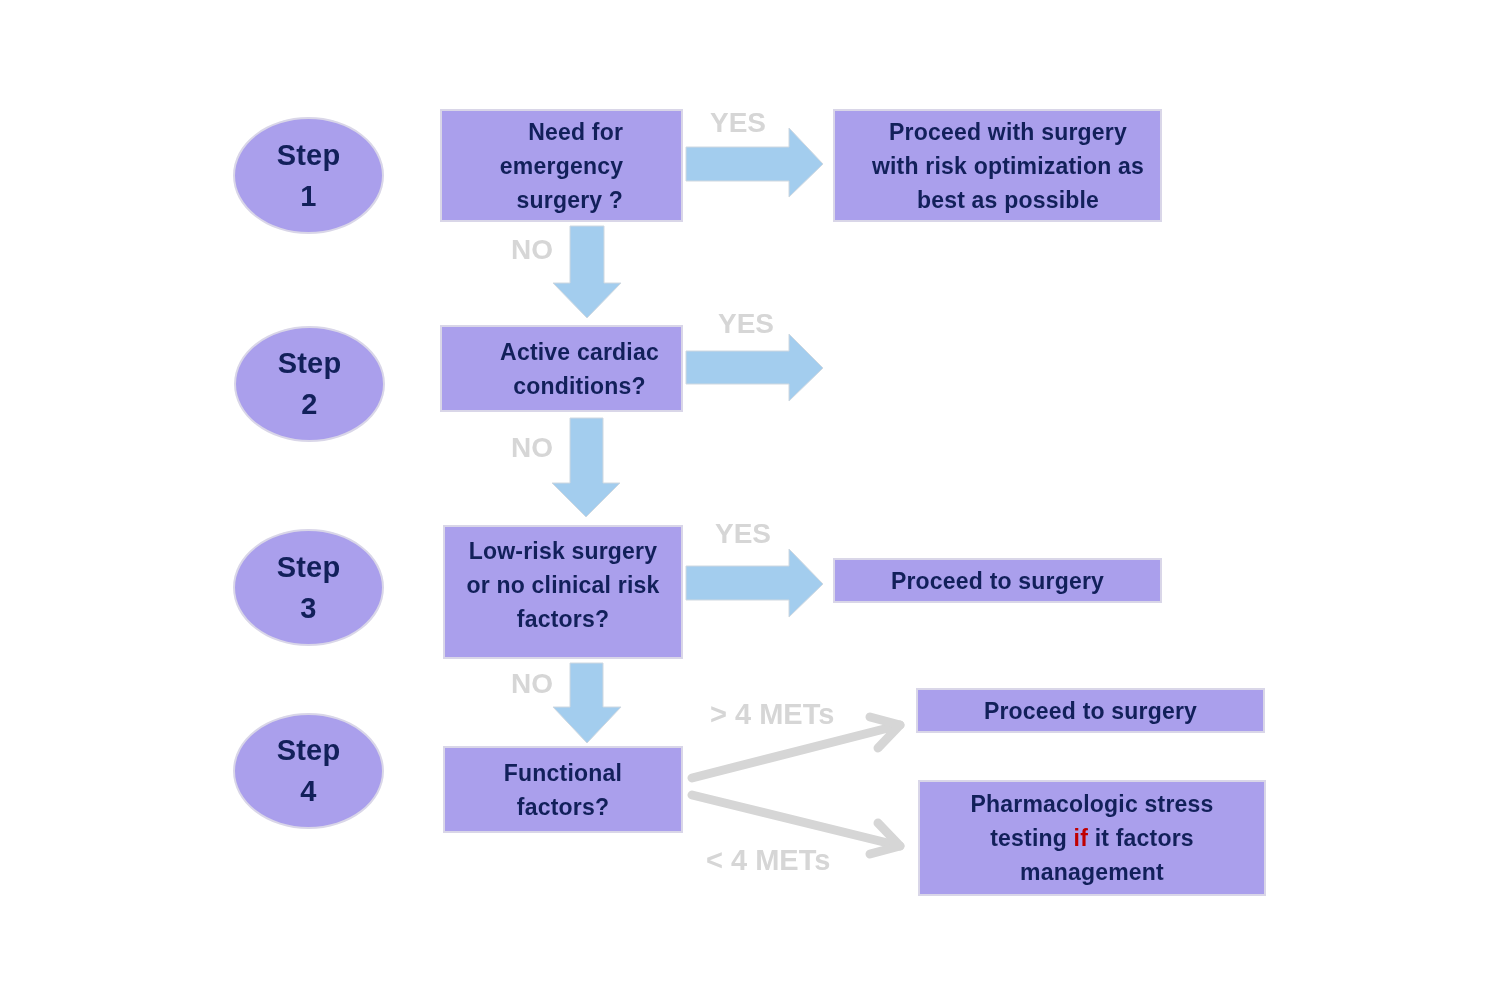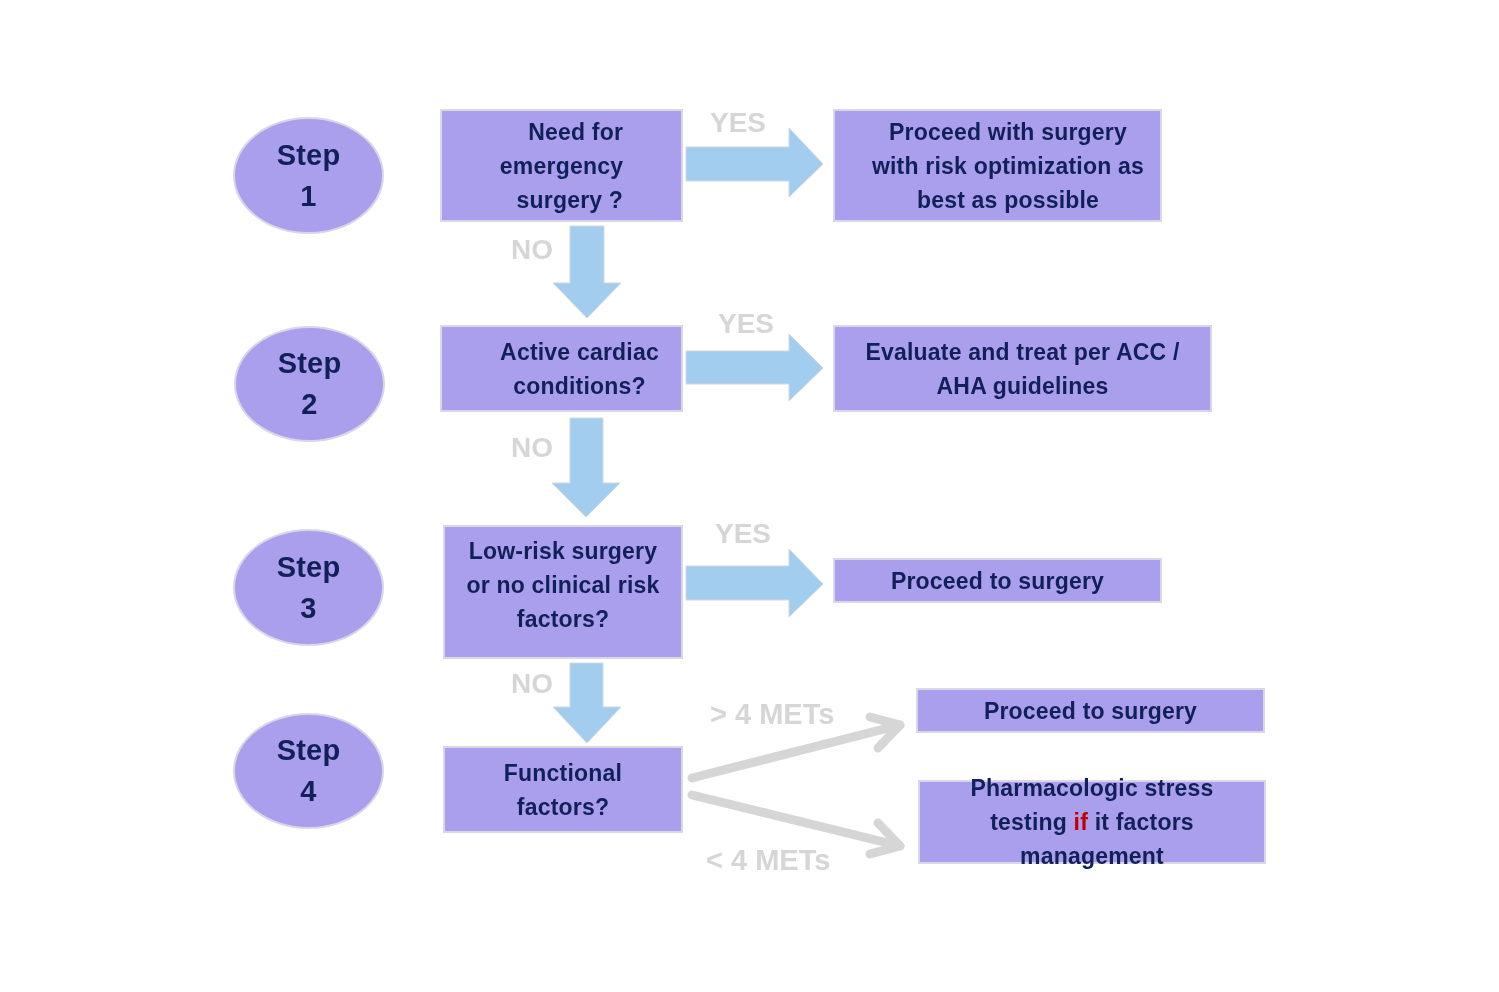--- a/index.html
+++ b/index.html
@@ -108,33 +108,27 @@
     </span>
   </div>
 
   <div class="node" style="left:833px; top:109px; width:329px; height:113px;padding-left:21px;">
     <span class="inner">
       <span>Proceed with surgery</span><br>
       <span>with risk optimization as</span><br>
       <span>best as possible</span>
     </span>
   </div>
-  <div class="node" style="left:833px; top:325px; width:379px; height:87px;">
-    <span class="inner">
-      <span>Evaluate and treat per ACC /</span><br>
-      <span>AHA guidelines</span>
-    </span>
-  </div>
   <div class="node" style="left:833px; top:558px; width:329px; height:45px;">
     <span class="inner">Proceed to surgery</span>
   </div>
   <div class="node" style="left:916px; top:688px; width:349px; height:45px;">
     <span class="inner">Proceed to surgery</span>
   </div>
-  <div class="node" style="left:918px; top:780px; width:348px; height:84px;">
+  <div class="node" style="left:918px; top:780px; width:348px; height:116px;">
     <span class="inner">
       <span>Pharmacologic stress</span><br>
       <span>testing </span><span class="accent">if</span><span> it factors</span><br>
       <span>management</span>
     </span>
   </div>
 
   <div class="lbl" style="left:710px; top:108px;">YES</div>
   <div class="lbl" style="left:718px; top:309px;">YES</div>
   <div class="lbl" style="left:715px; top:519px;">YES</div>

